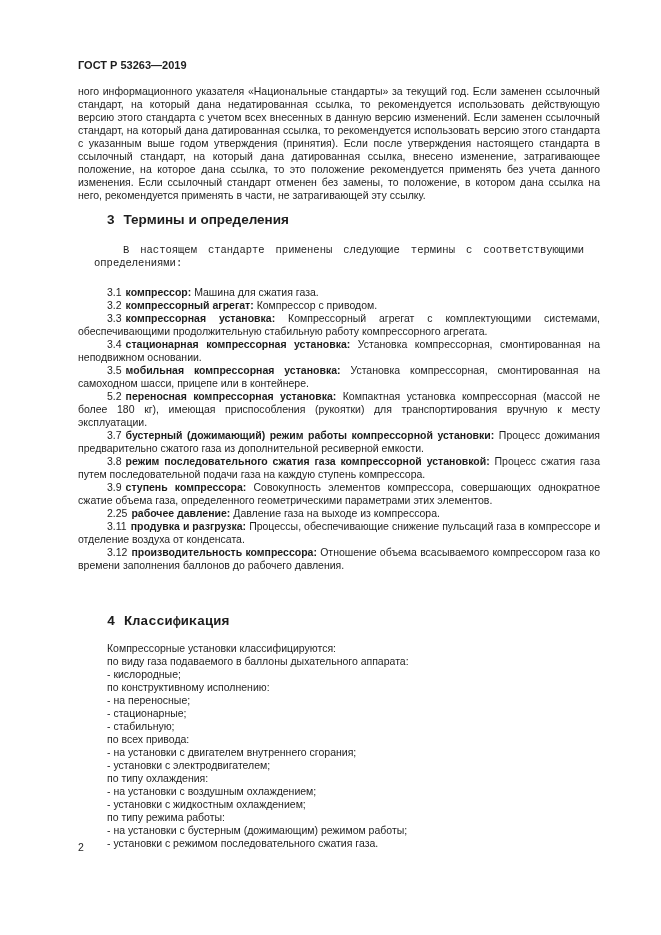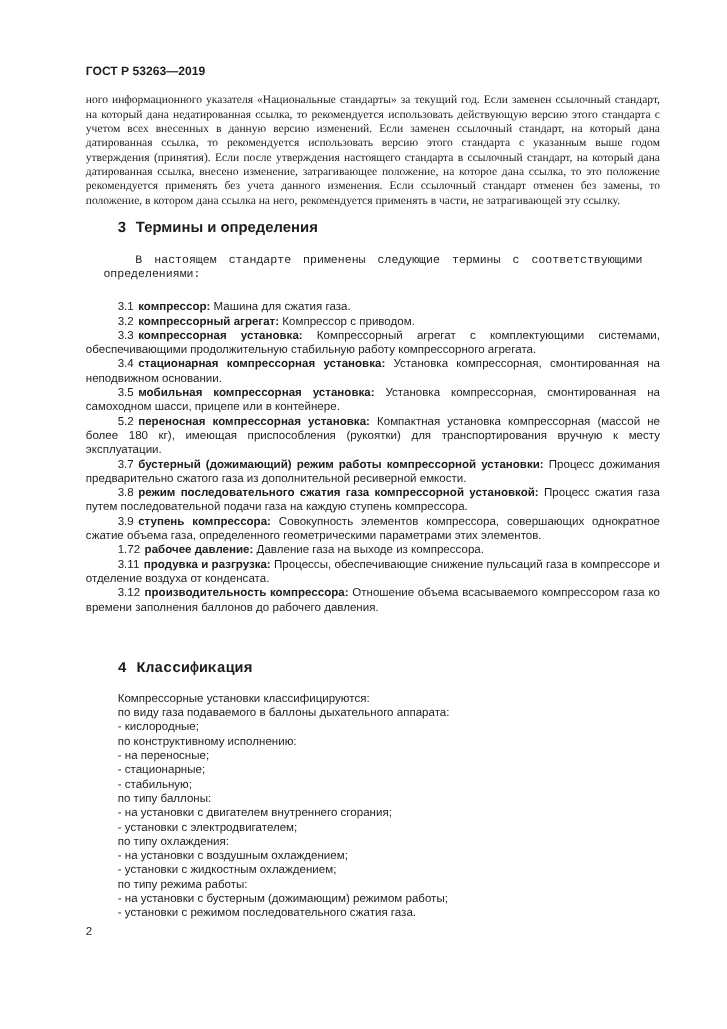--- a/index.html
+++ b/index.html
@@ -22,21 +22,20 @@
   }
   .doc-header {
     font-weight: bold;
     font-size: 11px;
     line-height: 14px;
     margin: 0 0 13px 0;
   }
   p.body-par {
     margin: 0;
     text-align: justify;
-    font-family: Liberation Serif, serif;
   }
   p.term {
     margin: 0;
     text-align: justify;
     text-indent: 29px;
   }
   p.sec-intro {
     margin: 16px;
     text-align: justify;
     text-indent: 29px;
@@ -88,36 +87,36 @@
   <p class="term"><span class="t-num">3.5</span><b class="t-name">мобильная компрессорная установка:</b> <span>Установка компрессорная, смонтированная на самоходном шасси, прицепе или в контейнере.</span></p>
 
   <p class="term"><span class="t-num">5.2</span><b class="t-name">переносная компрессорная установка:</b> <span>Компактная установка компрессорная (массой не более 180 кг), имеющая приспособления (рукоятки) для транспортирования вручную к месту эксплуатации.</span></p>
 
   <p class="term"><span class="t-num">3.7</span><b class="t-name">бустерный (дожимающий) режим работы компрессорной установки:</b> <span>Процесс дожимания предварительно сжатого газа из дополнительной ресиверной емкости.</span></p>
 
   <p class="term"><span class="t-num">3.8</span><b class="t-name">режим последовательного сжатия газа компрессорной установкой:</b> <span>Процесс сжатия газа путем последовательной подачи газа на каждую ступень компрессора.</span></p>
 
   <p class="term"><span class="t-num">3.9</span><b class="t-name">ступень компрессора:</b> <span>Совокупность элементов компрессора, совершающих однократное сжатие объема газа, определенного геометрическими параметрами этих элементов.</span></p>
 
-  <p class="term"><span class="t-num">1.72</span><b class="t-name">рабочее давление:</b> <span>Давление газа на выходе из компрессора.</span></p>
+  <p class="term"><span class="t-num">2.25</span><b class="t-name">рабочее давление:</b> <span>Давление газа на выходе из компрессора.</span></p>
 
   <p class="term"><span class="t-num">3.11</span><b class="t-name">продувка и разгрузка:</b> <span>Процессы, обеспечивающие снижение пульсаций газа в компрессоре и отделение воздуха от конденсата.</span></p>
 
   <p class="term"><span class="t-num">3.12</span><b class="t-name">производительность компрессора:</b> <span>Отношение объема всасываемого компрессором газа ко времени заполнения баллонов до рабочего давления.</span></p>
 
   <h2 class="section-heading sec4"><span class="h-num">4</span><span>Классификация</span></h2>
 
   <p class="class-line">Компрессорные установки классифицируются:</p>
   <p class="class-line">по виду газа подаваемого в баллоны дыхательного аппарата:</p>
   <p class="class-line">- кислородные;</p>
   <p class="class-line">по конструктивному исполнению:</p>
   <p class="class-line">- на переносные;</p>
   <p class="class-line">- стационарные;</p>
   <p class="class-line">- стабильную;</p>
-  <p class="class-line">по типу баллоны:</p>
+  <p class="class-line">по всех привода:</p>
   <p class="class-line">- на установки с двигателем внутреннего сгорания;</p>
   <p class="class-line">- установки с электродвигателем;</p>
   <p class="class-line">по типу охлаждения:</p>
   <p class="class-line">- на установки с воздушным охлаждением;</p>
   <p class="class-line">- установки с жидкостным охлаждением;</p>
   <p class="class-line">по типу режима работы:</p>
   <p class="class-line">- на установки с бустерным (дожимающим) режимом работы;</p>
   <p class="class-line">- установки с режимом последовательного сжатия газа.</p>
 
   <div class="page-number">2</div>

